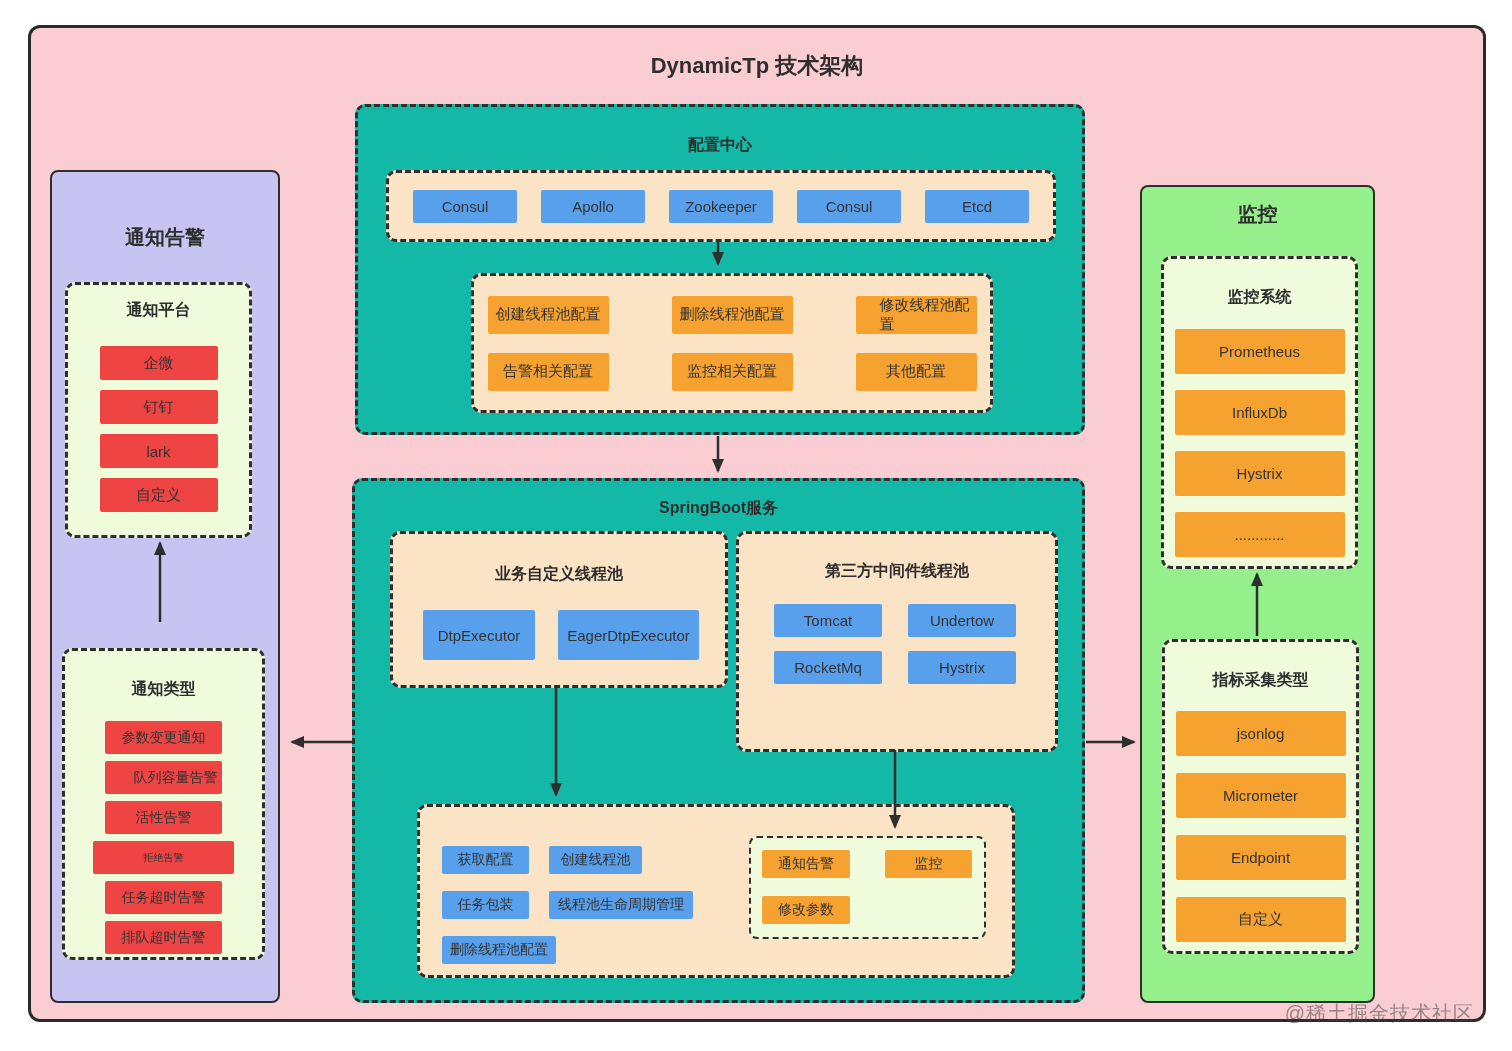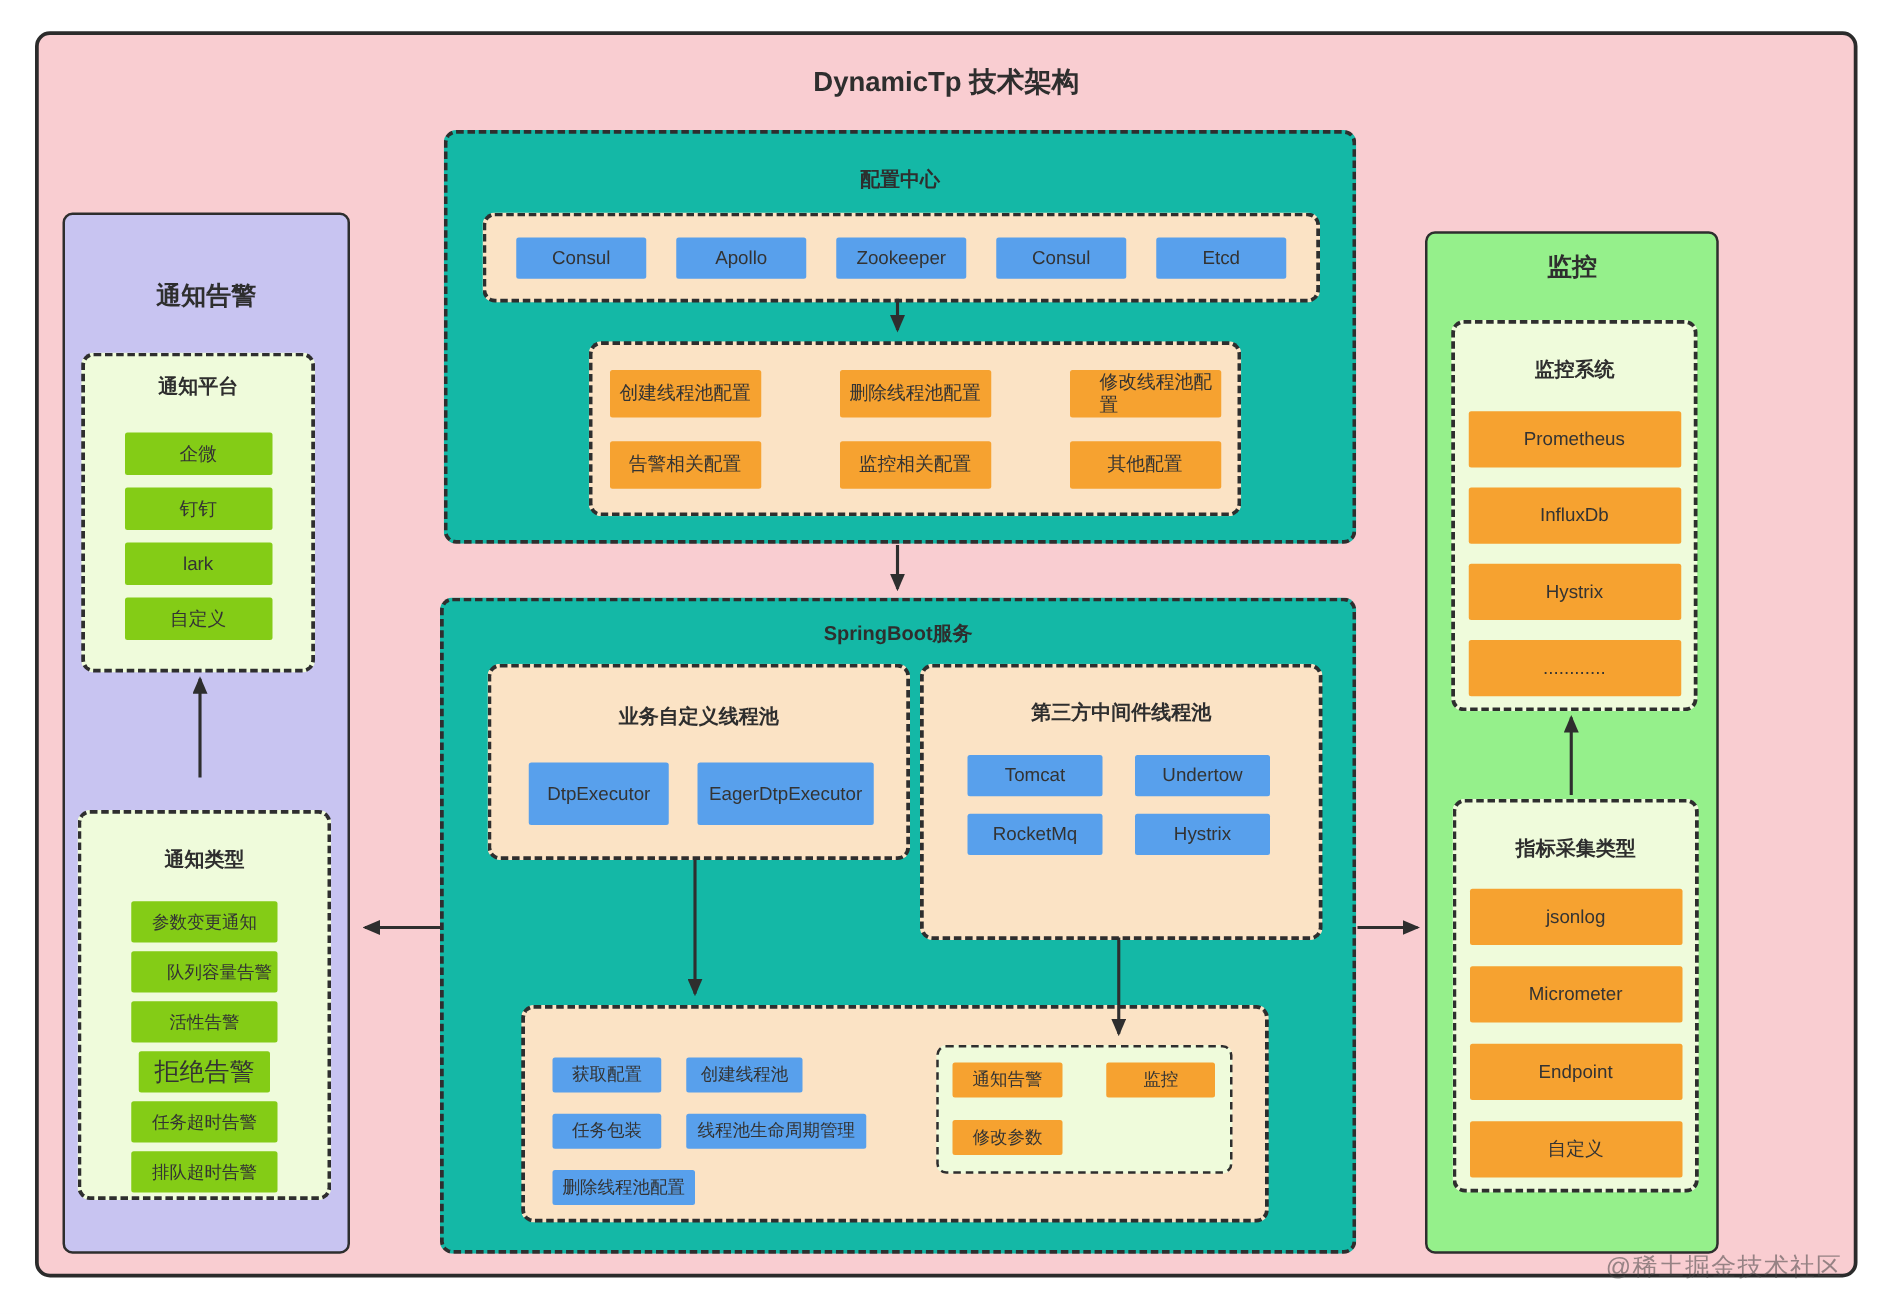--- a/index.html
+++ b/index.html
@@ -22,21 +22,21 @@
   
   .big-title{font-size:22px;font-weight:600;line-height:22px;text-align:center;color:#2e2e2e;}
   .panel-title{font-size:20px;font-weight:bold;line-height:22px;text-align:center;color:#2e2e2e;}
   .sec-title{font-size:16px;font-weight:bold;line-height:20px;text-align:center;color:#2e2e2e;}
 
   
   .btn{display:flex;align-items:center;justify-content:center;color:#333;
        border-radius:2px;font-size:15px;box-sizing:border-box;flex:none;}
   .blue{background:#58a0ec;}
   .orangeb{background:#f6a230;}
-  .greenb{background:#84cc16;}
+  .greenb{background:#ef4444;}
 
   .col{display:flex;flex-direction:column;align-items:center;}
   .row{display:flex;flex-direction:row;}
 
   #watermark{right:38px;top:1000px;font-size:20px;color:rgba(70,70,70,0.55);letter-spacing:1px;}
   svg.arrows{left:0;top:0;width:1512px;height:1051px;pointer-events:none;}
 </style>
 </head>
 <body>
 
@@ -58,21 +58,21 @@
         <div class="btn greenb" style="width:118px;height:34px;">自定义</div>
       </div>
     </div>
 
     <div class="abs lgreen dashedbox col" style="left:10px;top:476px;width:203px;height:312px;">
       <div class="sec-title" style="padding-top:28px;">通知类型</div>
       <div class="col" style="margin-top:22px;gap:7px;">
         <div class="btn greenb" style="width:117px;height:33px;font-size:14px;">参数变更通知</div>
         <div class="btn greenb" style="width:117px;height:33px;font-size:14px;padding-left:24px;">队列容量告警</div>
         <div class="btn greenb" style="width:117px;height:33px;font-size:14px;">活性告警</div>
-        <div class="btn greenb" style="width:105px;height:33px;font-size:20px;">拒绝告警</div>
+        <div class="btn greenb" style="width:141px;height:33px;font-size:10px;">拒绝告警</div>
         <div class="btn greenb" style="width:117px;height:33px;font-size:14px;">任务超时告警</div>
         <div class="btn greenb" style="width:117px;height:33px;font-size:14px;">排队超时告警</div>
       </div>
     </div>
   </div>
 
   <div class="abs cyan dashedbox" style="left:355px;top:104px;width:730px;height:331px;">
     <div class="sec-title" style="padding-top:28px;">配置中心</div>
 
     <div class="abs peach dashedbox row" style="left:28px;top:63px;width:670px;height:72px;

